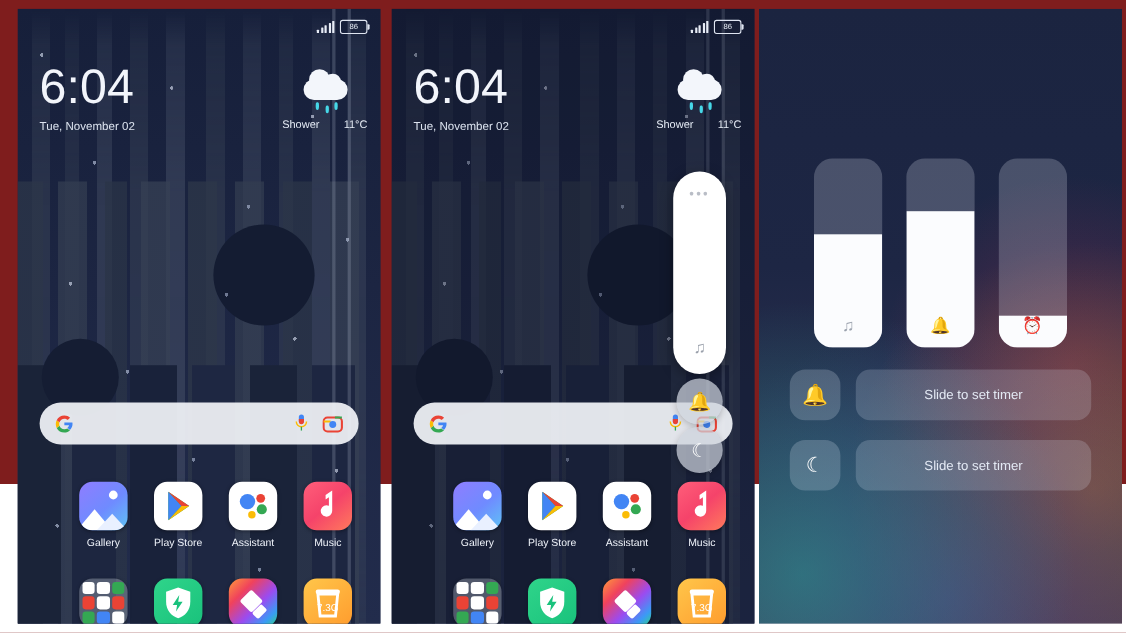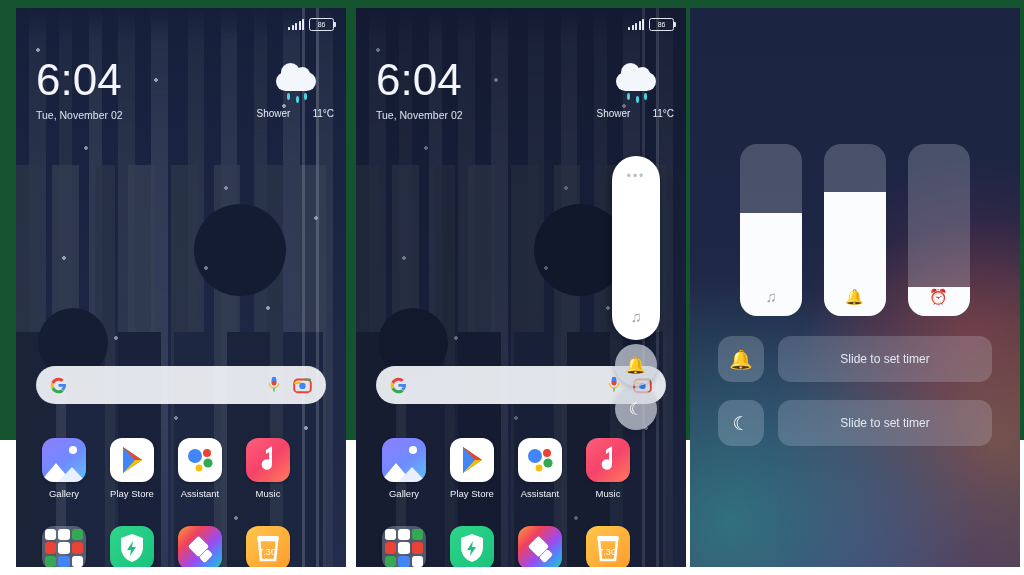--- a/index.html
+++ b/index.html
@@ -1,17 +1,17 @@
 <!DOCTYPE html>
 <html><head>
 <meta charset="utf-8">
 <style>
   html,body{margin:0;padding:0;background:#ffffff;}
   body{width:1024px;height:575px;overflow:hidden;font-family:"Liberation Sans",sans-serif;}
-  .stage{position:relative;width:1024px;height:440px;background:#14532d;}
+  .stage{position:relative;width:1024px;height:440px;background:#7f1d1d;}
 
   
   .panel{position:absolute;top:8px;height:559px;overflow:hidden;}
   .p1{left:16px;width:330px;}
   .p2{left:356px;width:330px;}
   .p3{left:690px;width:330px;}
 
   
   .wall{position:absolute;inset:0;background:#1b2440;}
   .wall .sky{position:absolute;inset:0;
@@ -84,21 +84,21 @@
   
   .searchbar{position:absolute;left:20px;right:20px;top:358px;height:38px;
     background:rgba(241,243,247,.93);border-radius:19px;display:flex;align-items:center;
     padding:0 14px;box-sizing:border-box;}
   .gsvg{width:17px;height:17px;flex:0 0 auto;}
   .sp{flex:1;}
   .mic{width:14px;height:18px;margin-right:12px;}
   .lens{width:19px;height:19px;}
 
   
-  .apps{position:absolute;left:14px;right:14px;top:430px;display:flex;justify-content:flex-start;}
+  .apps{position:absolute;left:14px;right:14px;top:430px;display:flex;justify-content:flex-end;}
   .app{width:68px;text-align:center;}
   .ico{width:44px;height:44px;border-radius:12px;margin:0 auto;position:relative;overflow:hidden;
     box-shadow:0 1px 3px rgba(0,0,0,.28);}
   .alabel{font-size:9.5px;color:#eef2f9;margin-top:6px;white-space:nowrap;}
   .ic-gallery{background:linear-gradient(140deg,#8f7dff 0%,#6f8bff 55%,#5fc3f5 100%);}
   .ic-gallery .sun{position:absolute;right:9px;top:8px;width:8px;height:8px;border-radius:50%;background:#fff;}
   .ic-gallery .m1{position:absolute;left:-2px;bottom:0;width:0;height:0;
     border-left:16px solid transparent;border-right:16px solid transparent;border-bottom:19px solid #fff;}
   .ic-gallery .m2{position:absolute;left:16px;bottom:0;width:0;height:0;
     border-left:14px solid transparent;border-right:14px solid transparent;border-bottom:15px solid #e9f0ff;}

